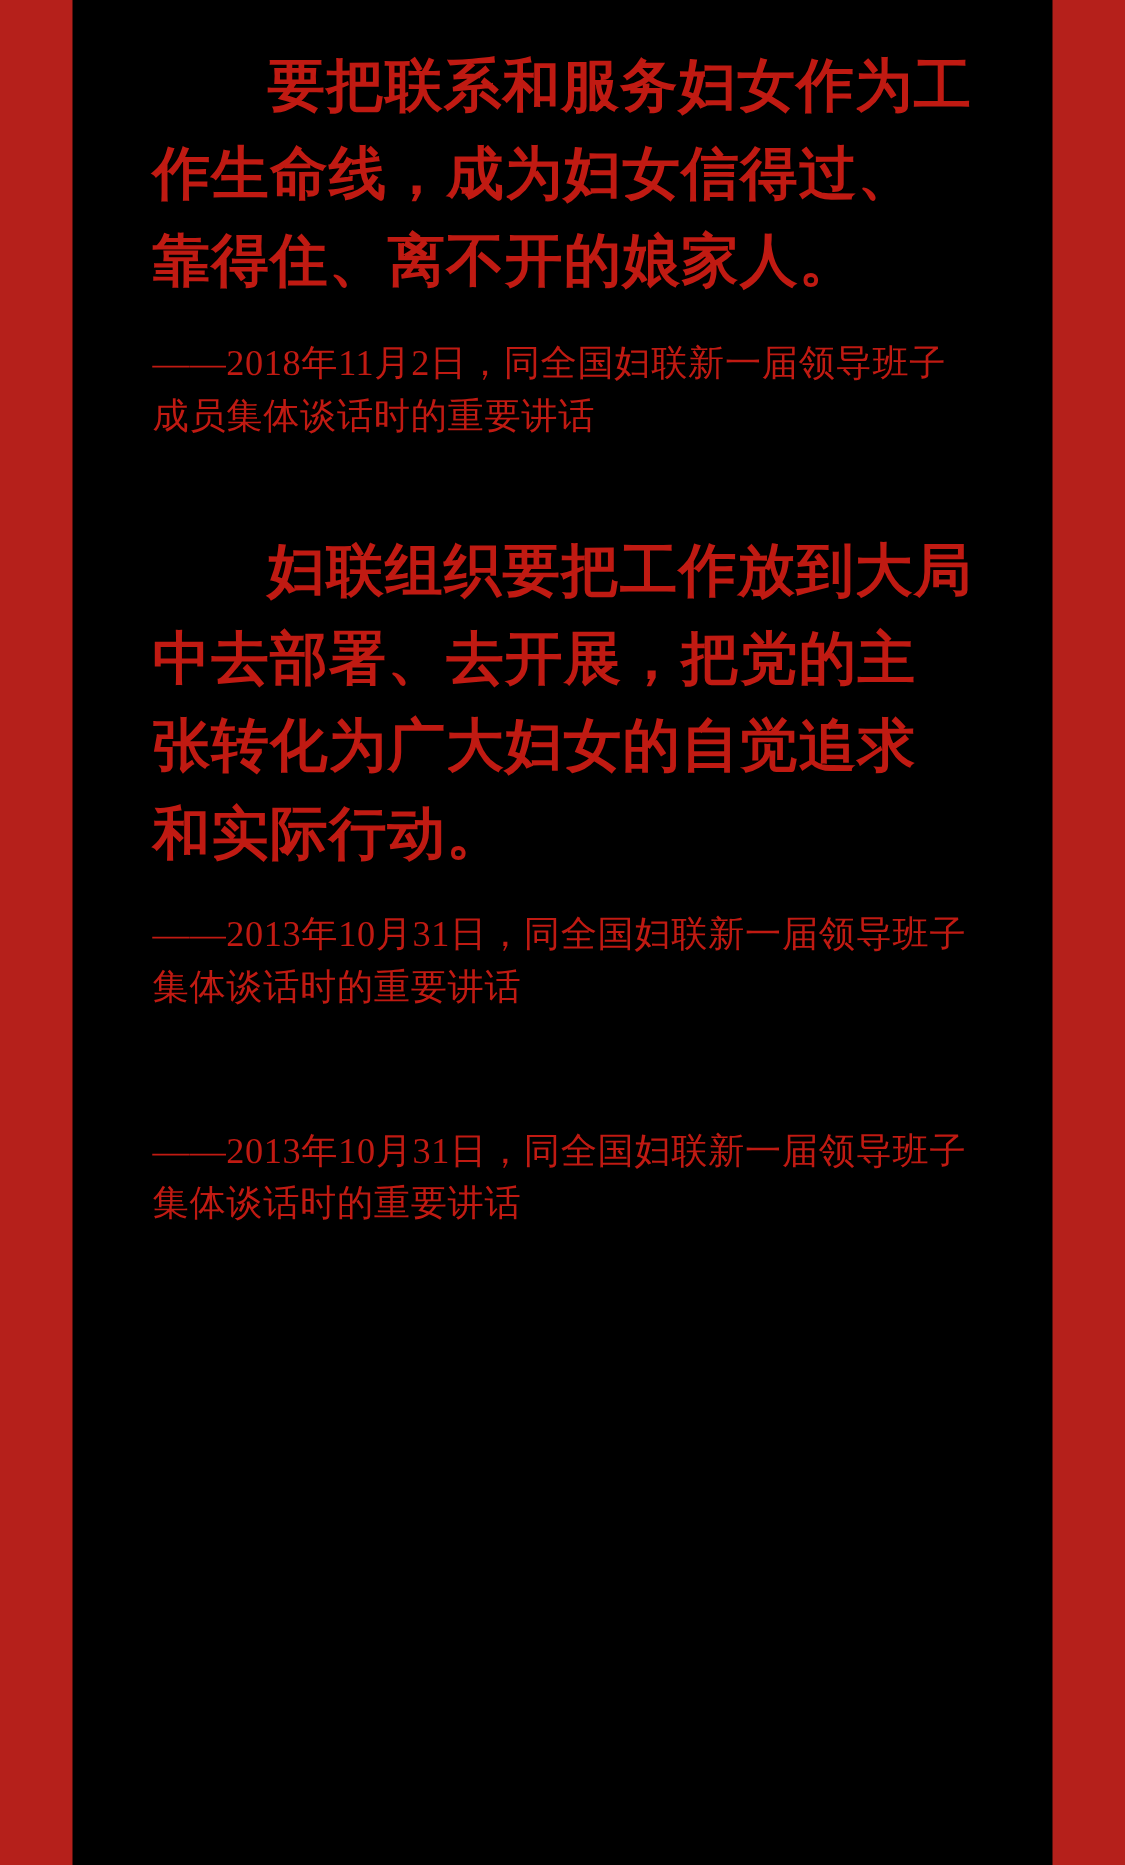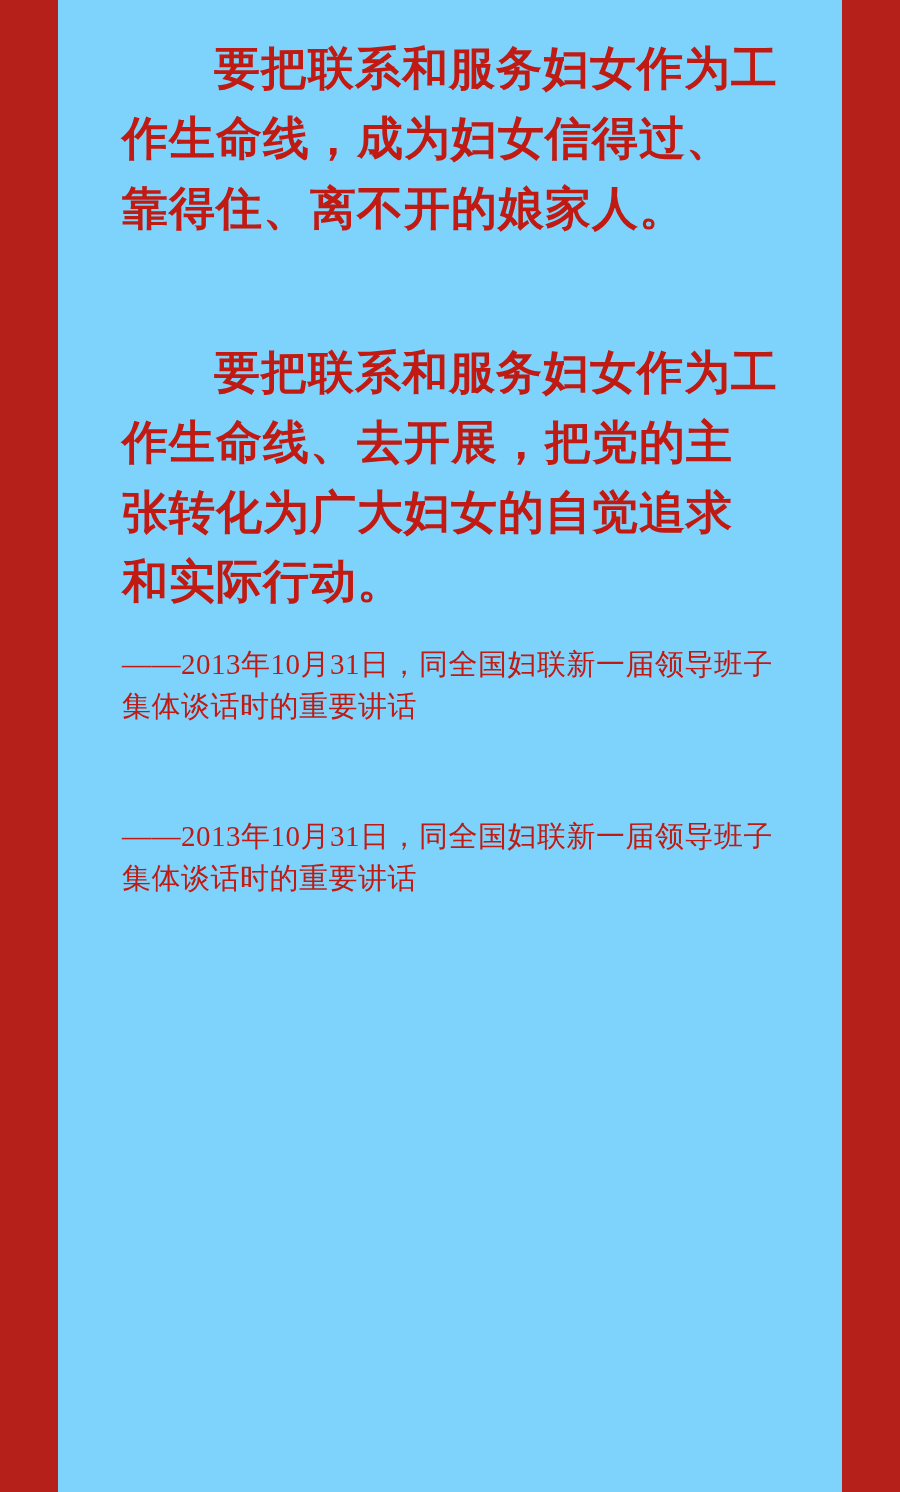--- a/index.html
+++ b/index.html
@@ -19,21 +19,21 @@
     height: 1492px;
     background: #b5201b;
     box-sizing: border-box;
   }
   .inner-panel {
     position: absolute;
     left: 58px;
     top: 0;
     width: 784px;
     height: 1492px;
-    background: #7dd3fc;
+    background: #000000;
     box-sizing: border-box;
     padding: 34px 64px 40px 64px;
   }
   .block {
     margin-bottom: 6px;
   }
   .quote {
     color: #c01a12;
     font-size: 46px;
     font-weight: bold;
@@ -57,26 +57,27 @@
 </style>
 </head>
 <body>
 
 <div class="poster">
   <div class="inner-panel">
 
     <div class="block">
       <p class="quote">要把联系和服务妇女作为工作生命线，成为妇女信得过、靠得住、离不开的娘家人。</p>
       <div class="attrib-gap"></div>
+      <p class="attrib">——2018年11月2日，同全国妇联新一届领导班子成员集体谈话时的重要讲话</p>
     </div>
 
     <div class="spacer-1"></div>
 
     <div class="block">
-      <p class="quote">要把联系和服务妇女作为工作生命线、去开展，把党的主张转化为广大妇女的自觉追求和实际行动。</p>
+      <p class="quote">妇联组织要把工作放到大局中去部署、去开展，把党的主张转化为广大妇女的自觉追求和实际行动。</p>
       <div class="attrib-gap"></div>
       <p class="attrib">——2013年10月31日，同全国妇联新一届领导班子集体谈话时的重要讲话</p>
     </div>
 
     <div class="spacer-2"></div>
 
     <div class="block">
       <div class="attrib-gap"></div>
       <p class="attrib">——2013年10月31日，同全国妇联新一届领导班子集体谈话时的重要讲话</p>
     </div>

